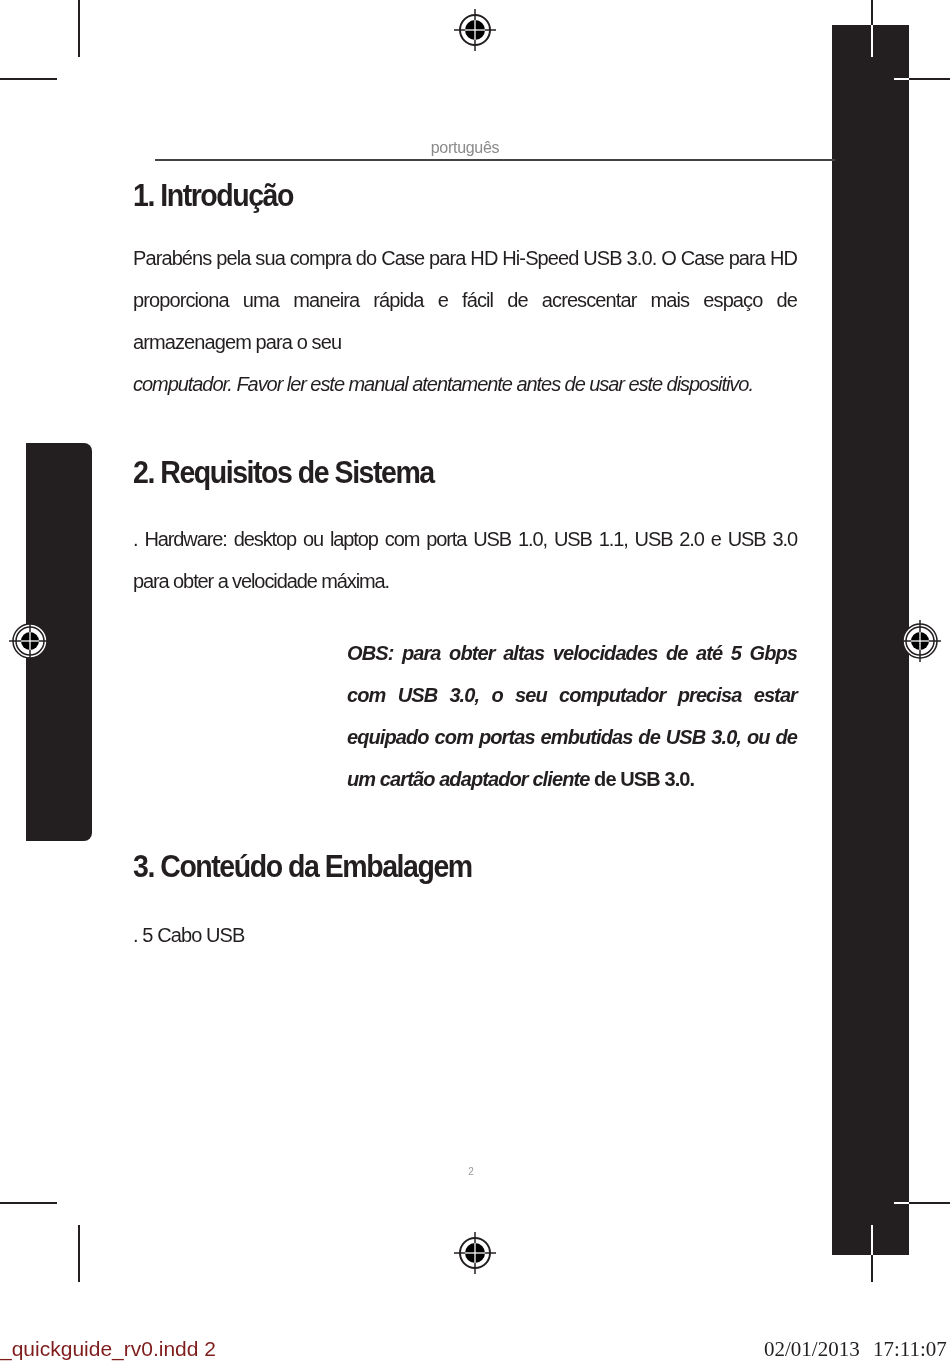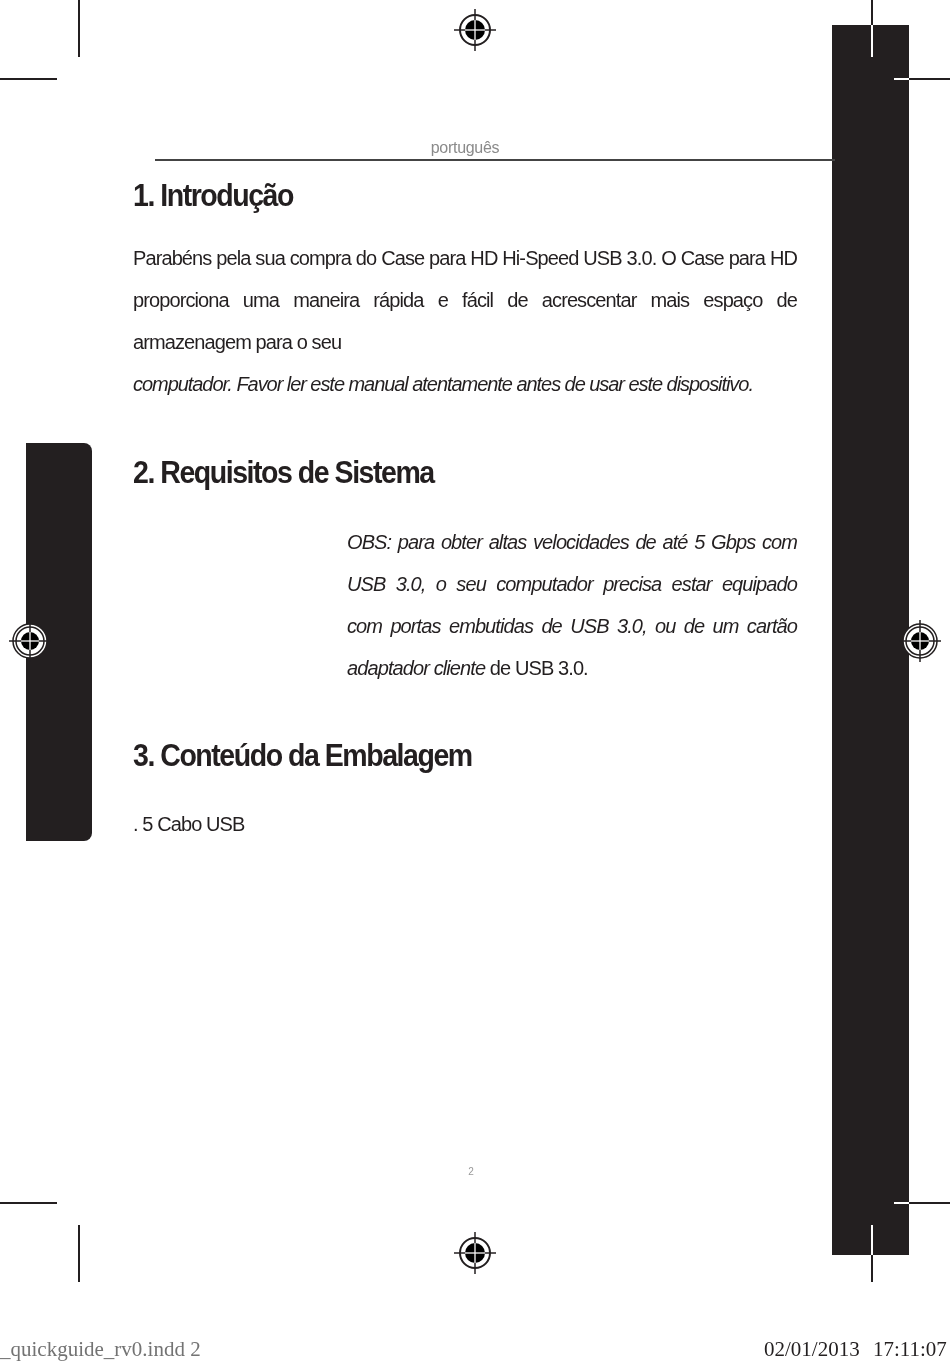--- a/index.html
+++ b/index.html
@@ -16,24 +16,24 @@
   .content { position:absolute; left:133px; top:178px; width:664px; }
   h2 {
     margin:0; font-family:"Liberation Sans", sans-serif; font-weight:bold;
     font-size:31px; letter-spacing:-1.6px; color:#231f20; transform:scaleX(0.92); transform-origin:left;
     white-space:nowrap;
   }
   p {
     margin:0; font-size:20px; line-height:42px; letter-spacing:-0.9px; text-align:justify;
     color:#231f20;
   }
-  .note { margin-left:214px; font-style:italic; }
+  .note { margin-left:214px; font-style:italic;font-weight:bold; }
   .note .plain { font-style:normal; }
   .page-number { position:absolute; left:0; width:942px; top:1166px; text-align:center; font-size:10px; color:#999; }
-  .slug-left { position:absolute; left:0; top:1337px; font-family:Liberation Serif, serif; font-size:21px; color:#737373; white-space:nowrap; }
+  .slug-left { position:absolute; left:0; top:1337px; font-family:Liberation Sans, sans-serif; font-size:21px; color:#7f1d1d; white-space:nowrap; }
   .slug-right { position:absolute; left:764px; top:1337px; font-family:"Liberation Serif", serif; font-size:21px; color:#231f20; white-space:nowrap; word-spacing:8px; }
   .reg { position:absolute; }
 </style>
 </head>
 <body>
 
 <div class="tab-right"></div>
 <div class="tab-left"></div>
 
 <div class="crop" style="left:78px;top:0;width:1.5px;height:57px;"></div>
@@ -90,20 +90,21 @@
 <div class="content">
 
   <section>
     <h2 style="margin-top:0;">1. Introdução</h2>
     <p style="margin-top:23px;text-align-last:left;">Parabéns pela sua compra do Case para HD Hi-Speed USB 3.0. O Case para HD proporciona uma maneira rápida e fácil de acrescentar mais espaço de armazenagem para o seu</p>
     <p style="white-space:nowrap;letter-spacing:-1.05px;font-style:italic;">computador. Favor ler este manual atentamente antes de usar este dispositivo.</p>
   </section>
 
   <section>
     <h2 style="margin-top:50px;">2. Requisitos de Sistema</h2>
+    <p style="margin-top:27px;letter-spacing:-1.1px;">. Hardware: desktop ou laptop com porta USB 1.0, USB 1.1, USB 2.0 e USB 3.0 para obter a velocidade máxima.</p>
     <p class="note" style="margin-top:30px;">
       <span>OBS: para obter altas velocidades de até 5 Gbps com USB 3.0, o seu computador precisa estar equipado com portas embutidas de USB 3.0, ou de um cartão adaptador cliente</span><span class="plain"> de USB 3.0.</span>
     </p>
   </section>
 
   <section>
     <h2 style="margin-top:49px;">3. Conteúdo da Embalagem</h2>
     <p style="margin-top:29px;">. 5 Cabo USB</p>
   </section>
 </div>

